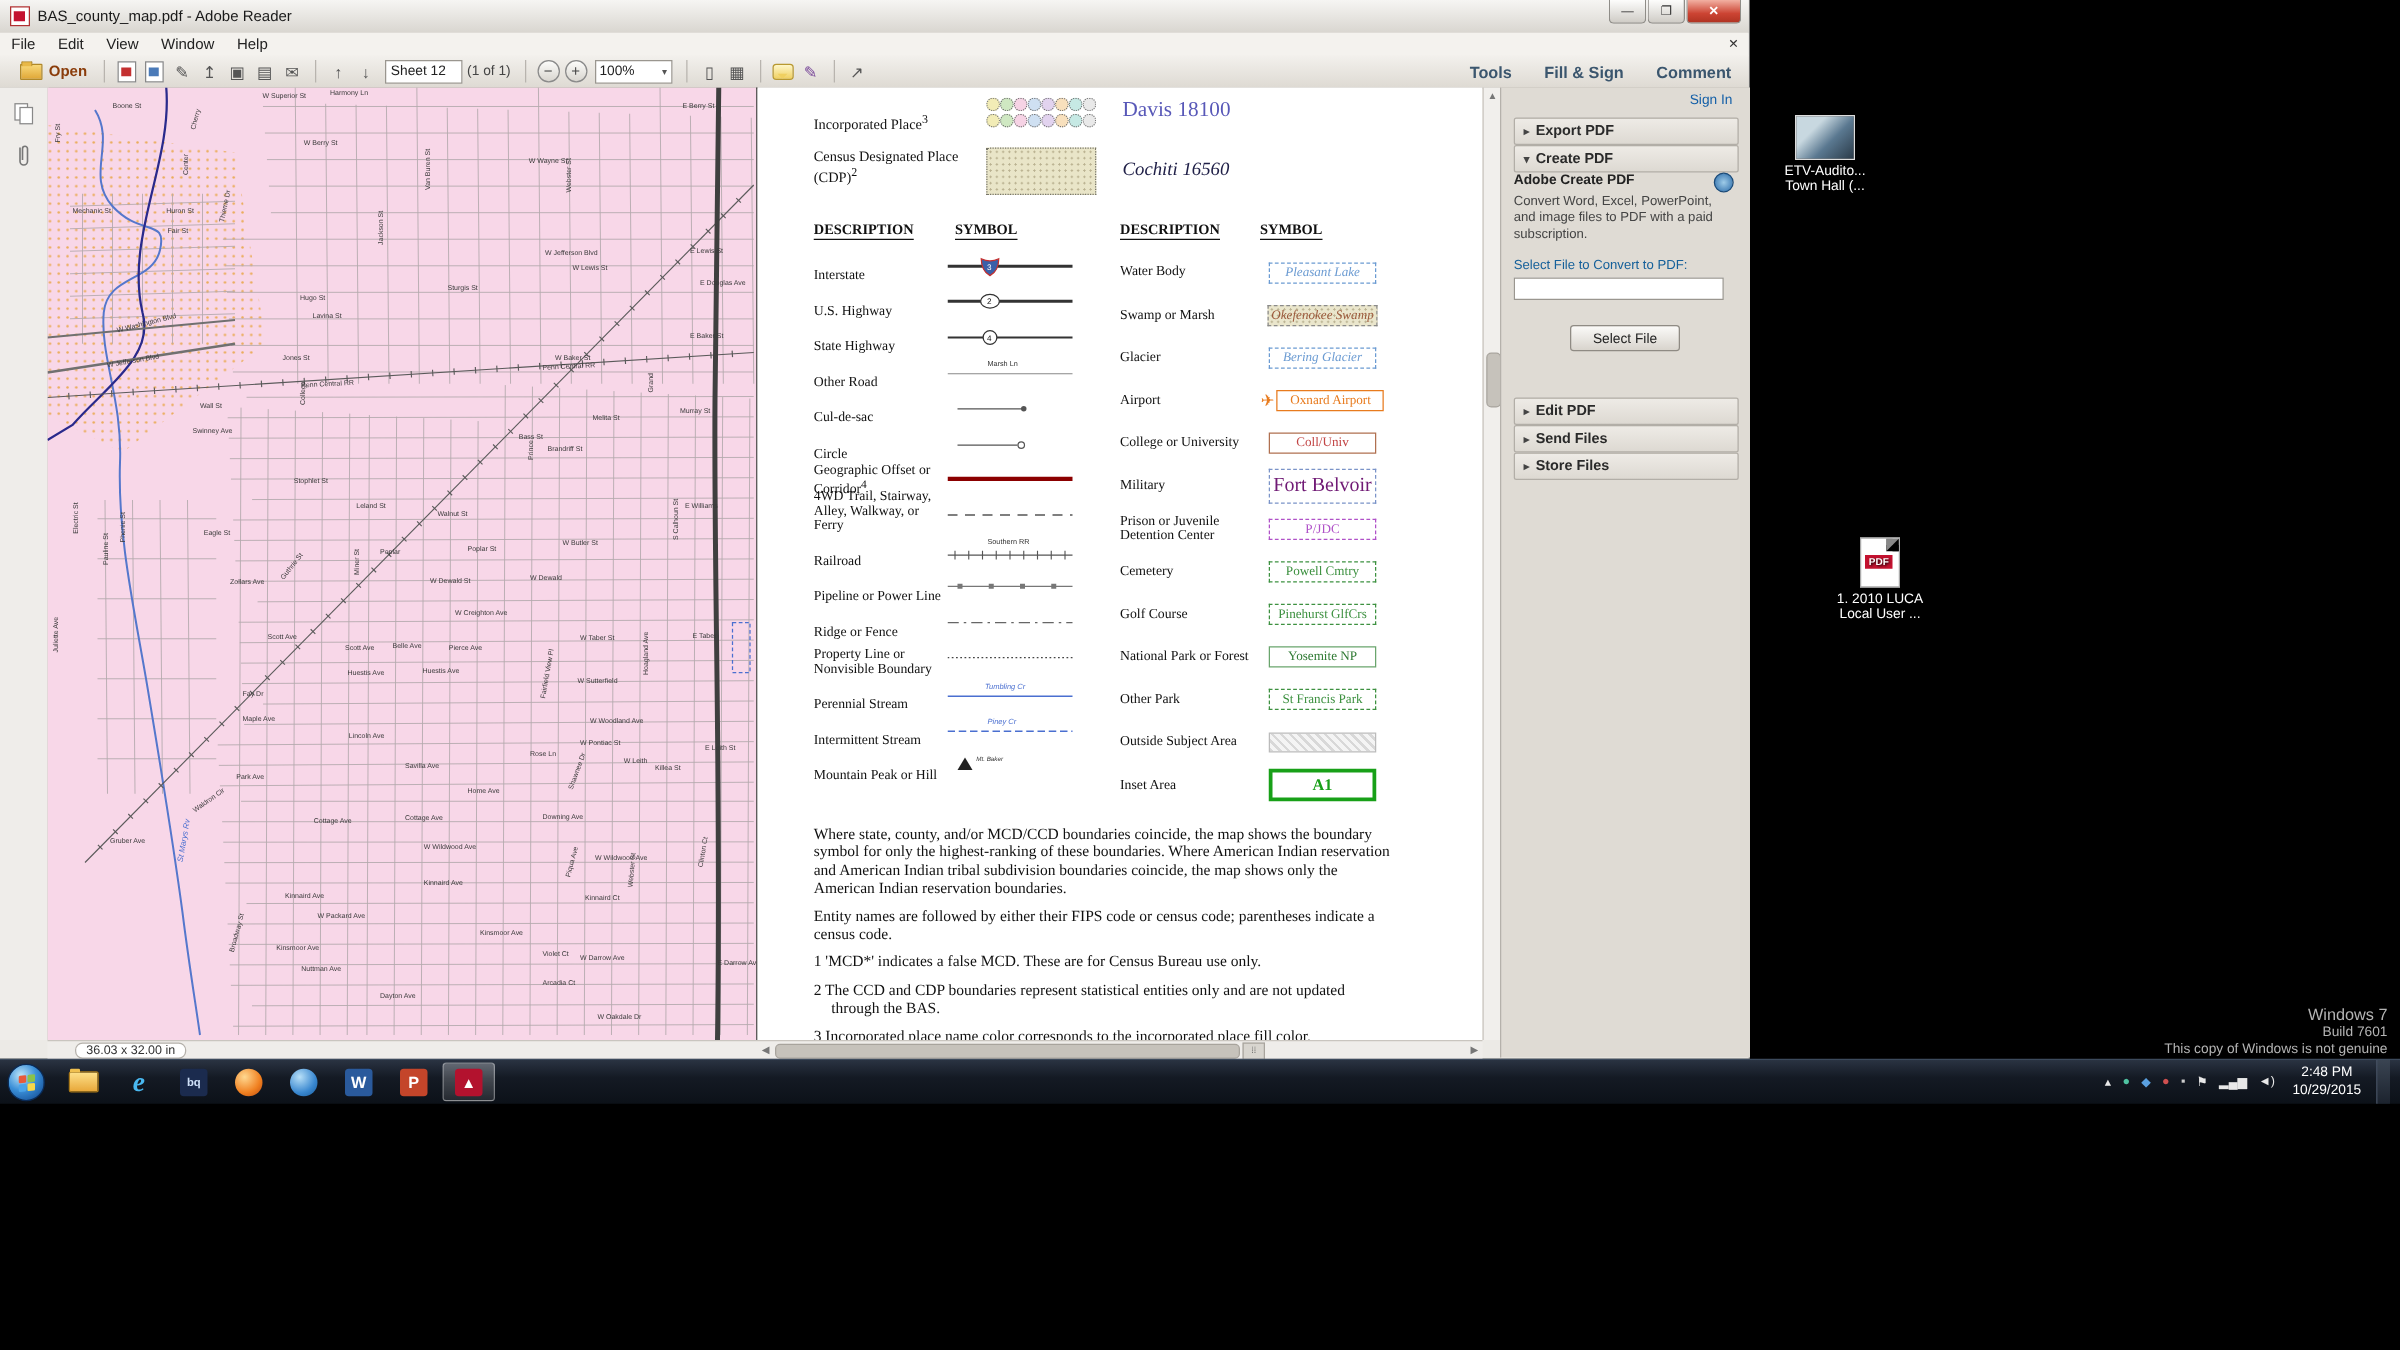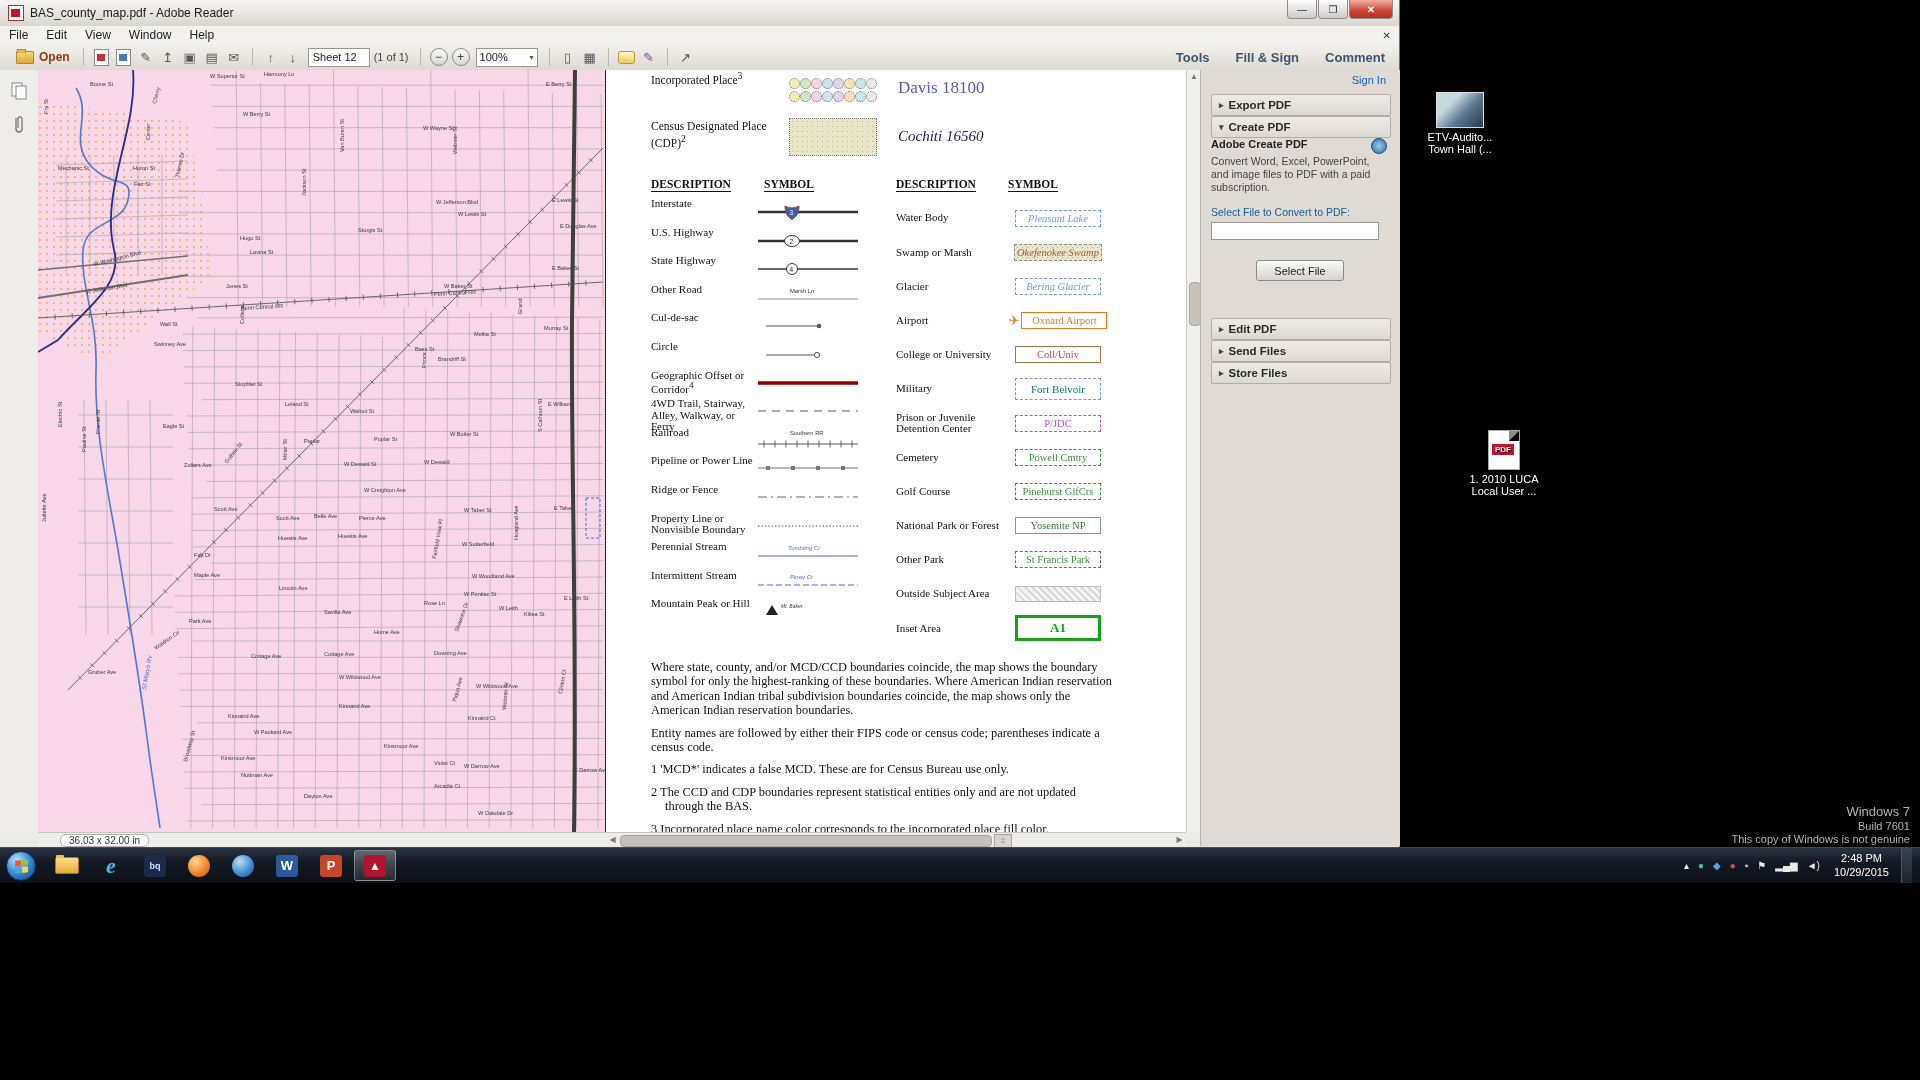--- a/index.html
+++ b/index.html
@@ -73,21 +73,21 @@
   
   .abs{position:absolute;}
   #inc-label,#cdp-label{width:135px;font-size:11.5px;color:#111;line-height:1.15;}
   #inc-circles{display:grid;grid-template-columns:repeat(8,11px);grid-auto-rows:13px;}
   .inc-circle{width:9px;height:9px;border-radius:50%;border:1px dotted #777;}
   #inc-value{font-size:17px;color:#5858b8;}
   #cdp-box{width:86px;height:36px;border:1.6px dotted #77766a;background-color:#e9e5c8;
            background-image:radial-gradient(#b9b190 0.8px,transparent 1px);background-size:5px 5px;}
   #cdp-value{font-size:15px;font-style:italic;color:#202048;}
   .col-header{font-size:11.5px;font-weight:bold;color:#111;border-bottom:1px solid #111;padding-bottom:1px;}
-  .lrow{display:flex;height:28.6px;align-items:flex-start;}
+  .lrow{display:flex;height:28.6px;align-items:flex-end;}
   .ldesc{width:107px;font-size:11px;color:#111;line-height:1.05;}
   .rrow{display:flex;height:34.2px;align-items:center;}
   .rdesc{width:112px;font-size:11px;color:#111;line-height:1.05;}
   .rsym{width:100px;display:flex;justify-content:center;align-items:center;position:relative;}
   .rbox{min-width:86px;box-sizing:border-box;text-align:center;font-size:10.5px;padding:2px 2px;background:#fff;}
   #legend-notes{width:462px;font-size:12.4px;color:#111;line-height:1.16;}
   #legend-notes p{margin:0 0 8px 0;}
   .footnote{margin:0 0 5px 0;padding-left:14px;text-indent:-14px;}
 
   
@@ -531,21 +531,21 @@
             <text x="418" y="632" transform="rotate(-75 418 632)">Piqua Ave</text>
             <text x="484" y="244" transform="rotate(-90 484 244)">Grand</text>
             <text x="62" y="364" transform="rotate(-90 62 364)">Phenie St</text>
             <text x="24" y="357" transform="rotate(-90 24 357)">Electric St</text>
             <text x="480" y="470" transform="rotate(-90 480 470)">Hoagland Ave</text>
           </g>
         </svg>
     </div>
 
     <div id="legend">
-      <div class="abs" style="left:45px;top:0;" id="inc-label">
+      <div class="abs" style="left:45px;top:20px;" id="inc-label">
         <span>Incorporated Place</span><sup>3</sup>
       </div>
       <div class="abs" style="left:183px;top:8px;" id="inc-circles">
           <div class="inc-circle" style="background: rgb(242, 236, 182);"></div>
           <div class="inc-circle" style="background: rgb(207, 232, 194);"></div>
           <div class="inc-circle" style="background: rgb(246, 211, 229);"></div>
           <div class="inc-circle" style="background: rgb(207, 224, 242);"></div>
           <div class="inc-circle" style="background: rgb(226, 211, 239);"></div>
           <div class="inc-circle" style="background: rgb(248, 224, 189);"></div>
           <div class="inc-circle" style="background: rgb(198, 233, 228);"></div>
@@ -718,21 +718,21 @@
           </div>
           <div class="rrow">
             <div class="rdesc">College or University</div>
             <div class="rsym">
               <div class="rbox" style="color: rgb(194, 69, 69); border: 1.4px solid rgb(176, 112, 80);">Coll/Univ</div>
             </div>
           </div>
           <div class="rrow">
             <div class="rdesc">Military</div>
             <div class="rsym">
-              <div class="rbox" style="color: #0f766e; border: 1.4px dashed rgb(122, 147, 200); font-size: 11px; padding: 4px 2px;">Fort Belvoir</div>
+              <div class="rbox" style="color: #701a75; border: 1.4px dashed rgb(122, 147, 200); font-size: 16px; padding: 4px 2px;">Fort Belvoir</div>
             </div>
           </div>
           <div class="rrow">
             <div class="rdesc">Prison or Juvenile Detention Center</div>
             <div class="rsym">
               <div class="rbox" style="color: rgb(176, 82, 200); border: 1.4px dashed rgb(176, 82, 200);">P/JDC</div>
             </div>
           </div>
           <div class="rrow">
             <div class="rdesc">Cemetery</div>

